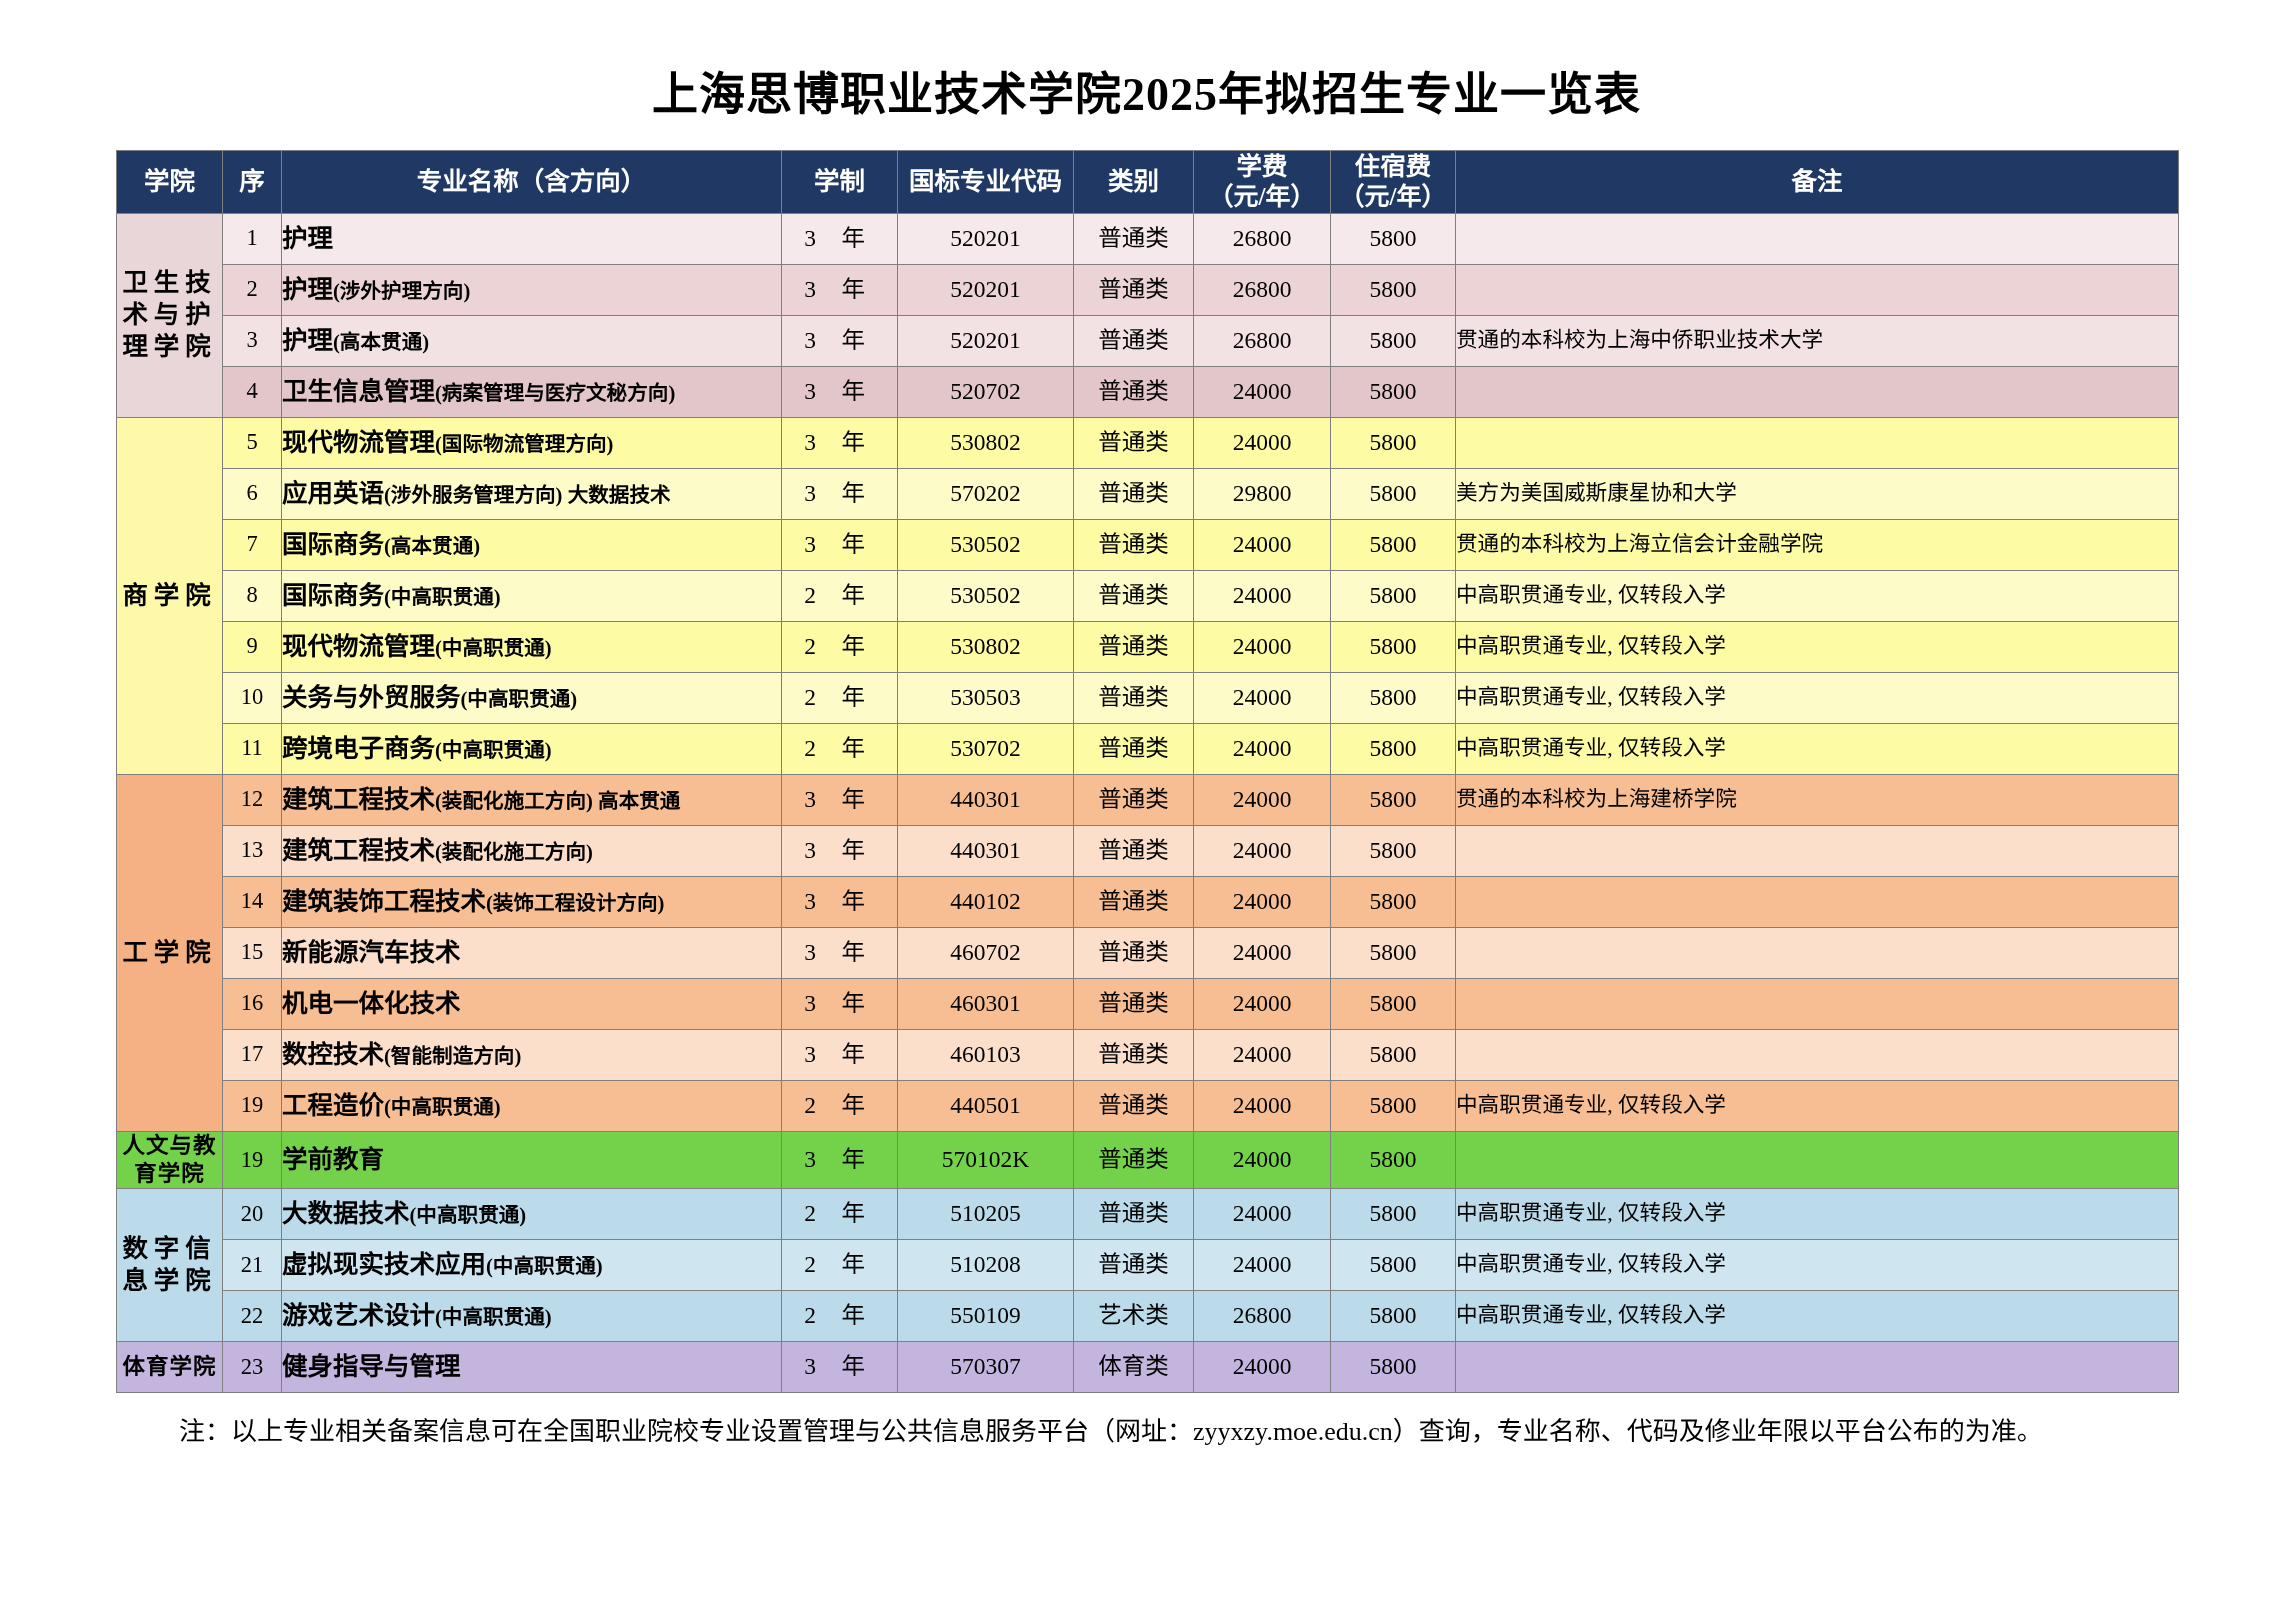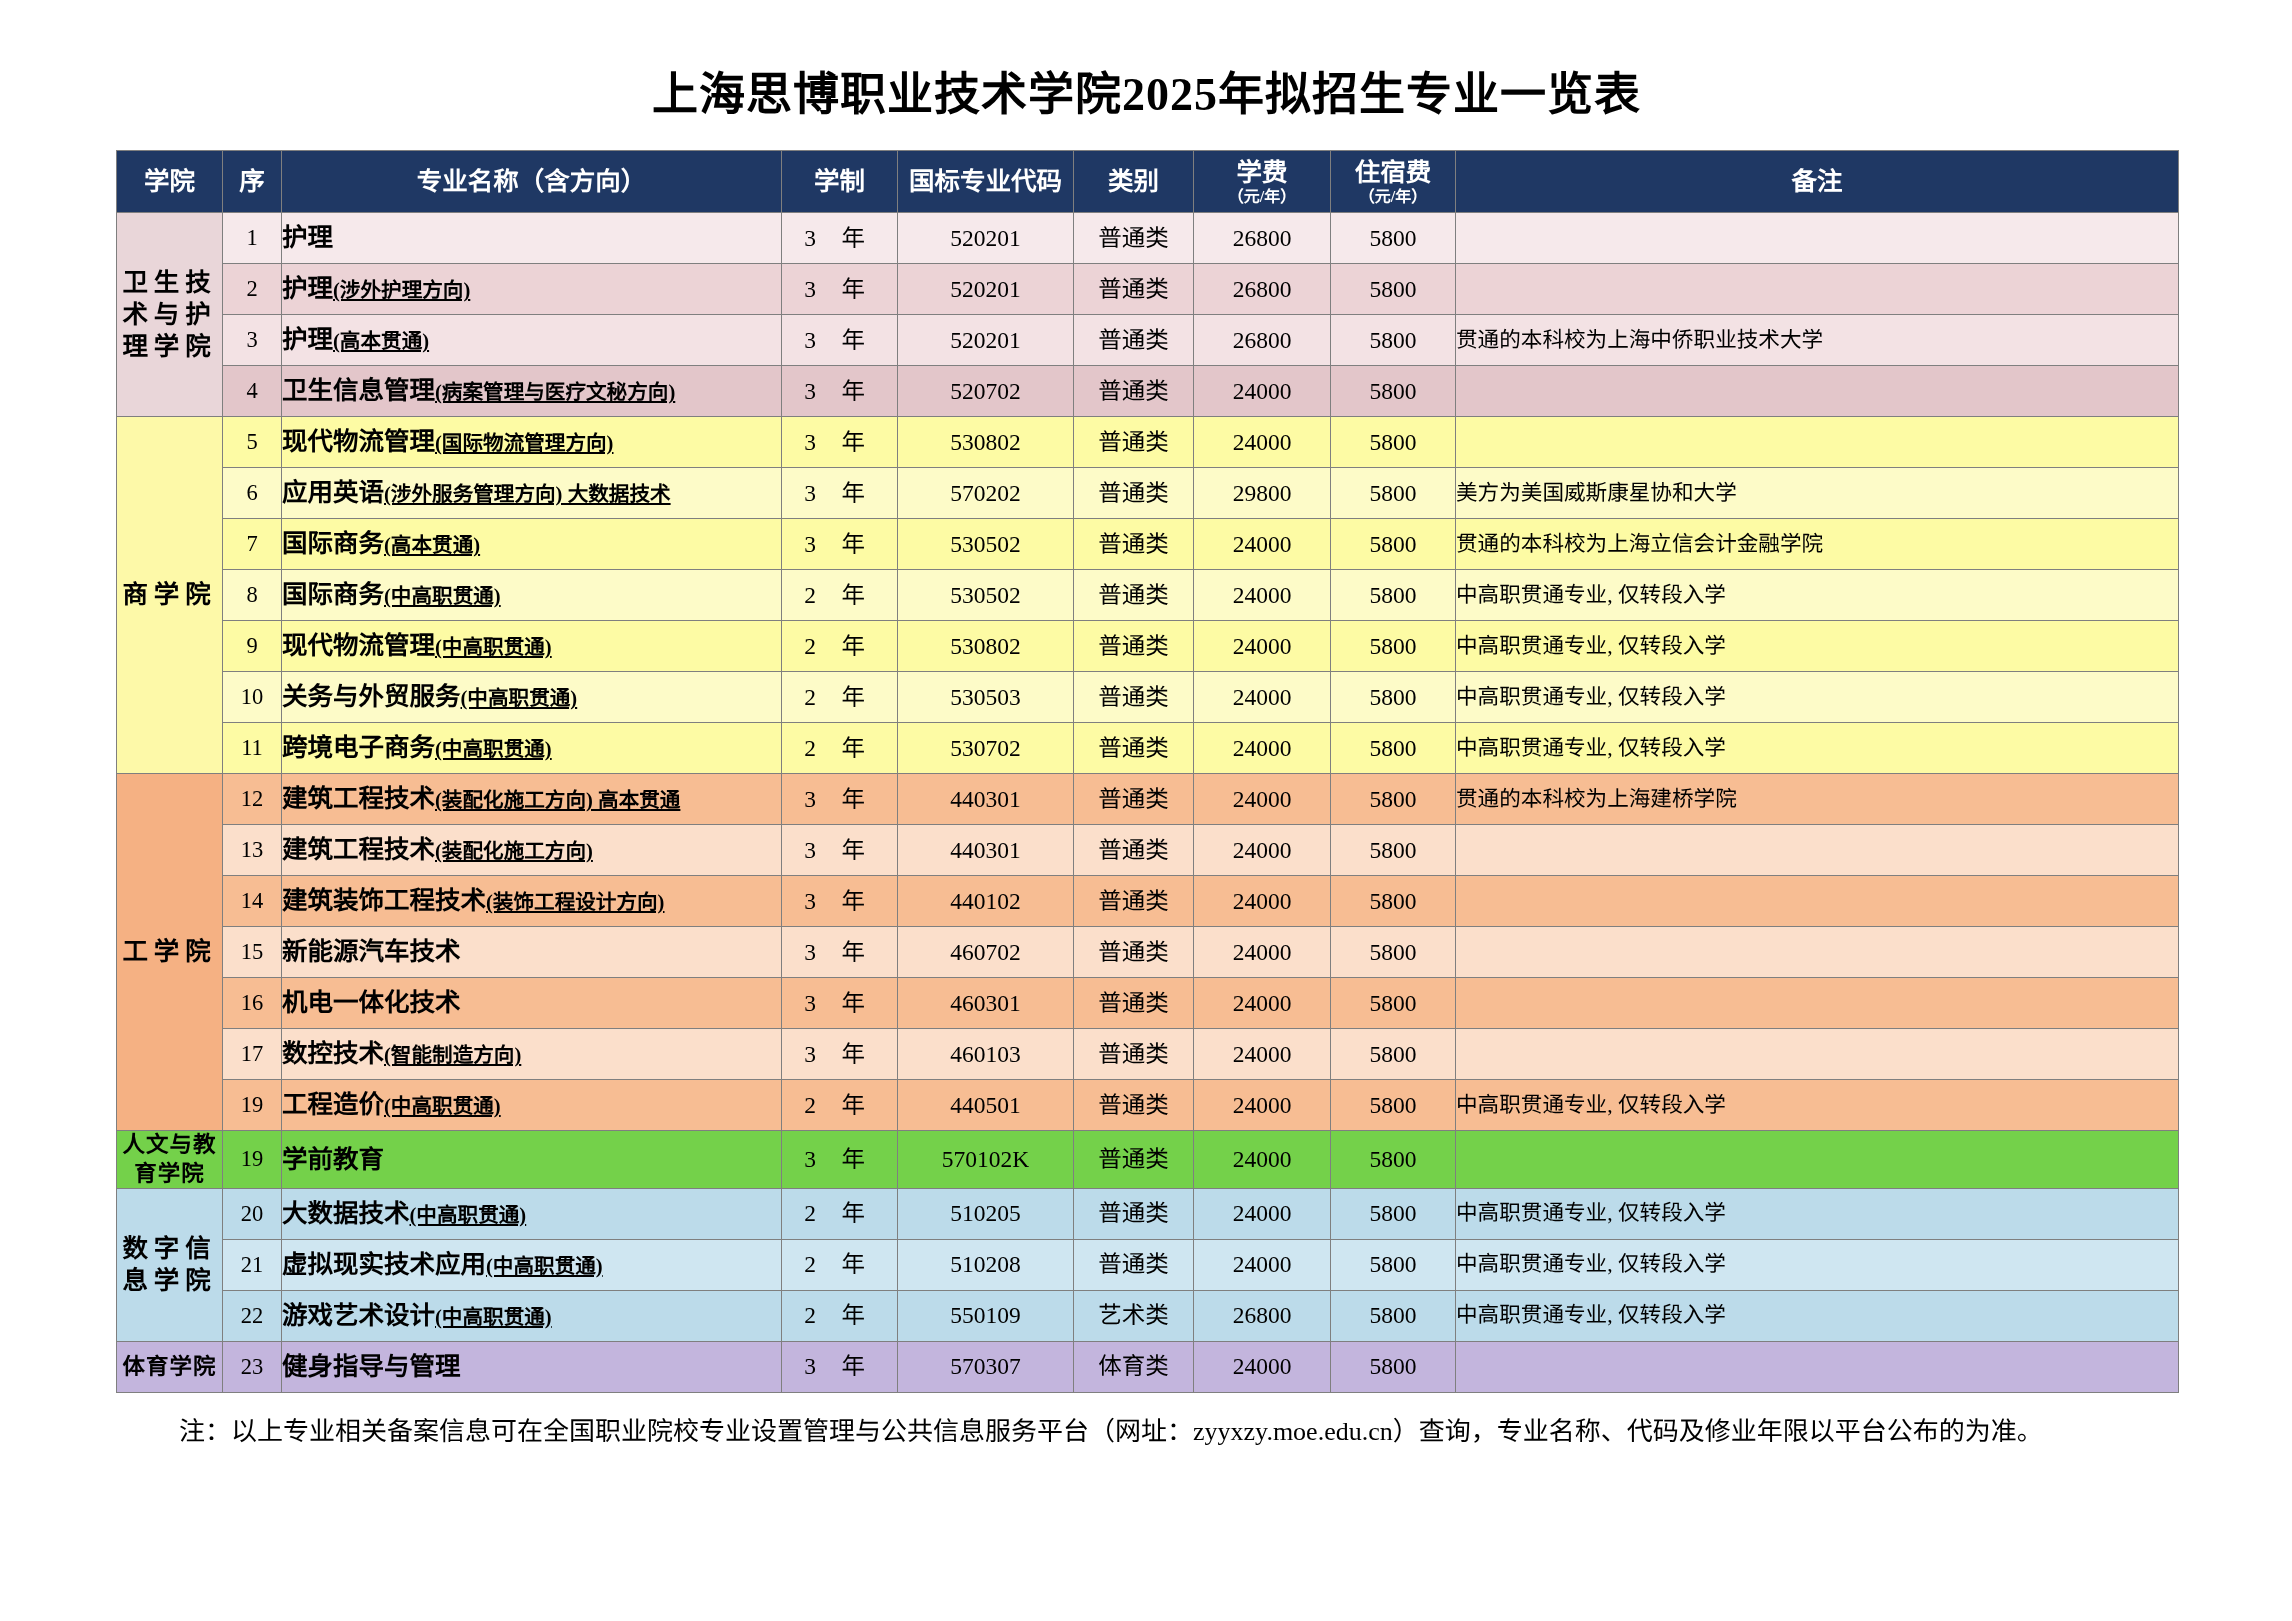--- a/index.html
+++ b/index.html
@@ -45,21 +45,21 @@
   thead th {
     background: #1f3864;
     color: #ffffff;
     font-weight: bold;
     font-size: 25.5px;
     height: 61px;
     text-align: center;
   }
   thead th .sub {
     display: block;
-    font-size: 16px;
+    font-size: 25px;
     font-weight: bold;
     margin-top: -2px;
   }
   
   col.c-college { width: 106px; }
   col.c-idx     { width: 59px;  }
   col.c-major   { width: 500px; }
   col.c-years   { width: 116px; }
   col.c-code    { width: 176px; }
   col.c-type    { width: 120px; }
@@ -81,21 +81,20 @@
   td.major {
     text-align: left;
     padding-left: 13.7px;
     font-size: 25.5px;
     font-weight: bold;
     white-space: nowrap;
   }
   td.major .dir {
     font-size: 20.6px;
     font-weight: bold;
-    text-decoration: underline;
   }
   td.years {
     text-align: center;
     font-size: 23.5px;
     letter-spacing: 9.8px;
     padding-left: 9.8px;
   }
   td.code, td.type, td.tuition, td.dorm {
     text-align: center;
     font-size: 23.5px;

